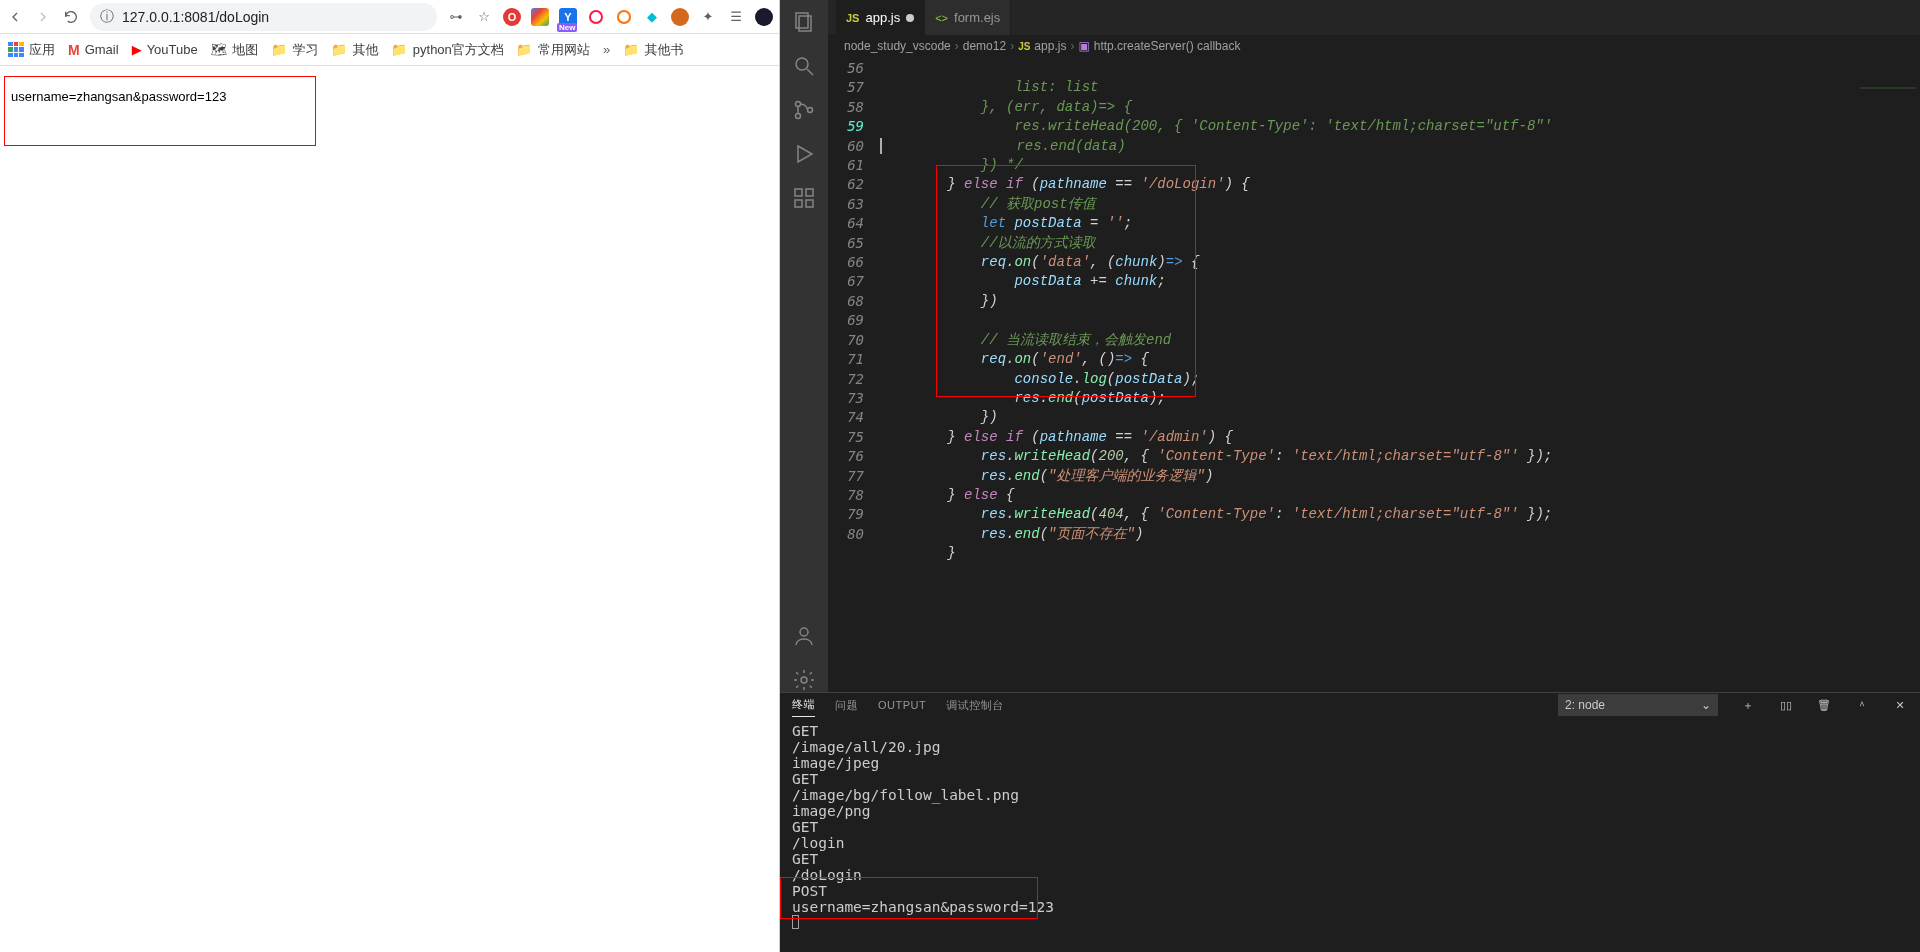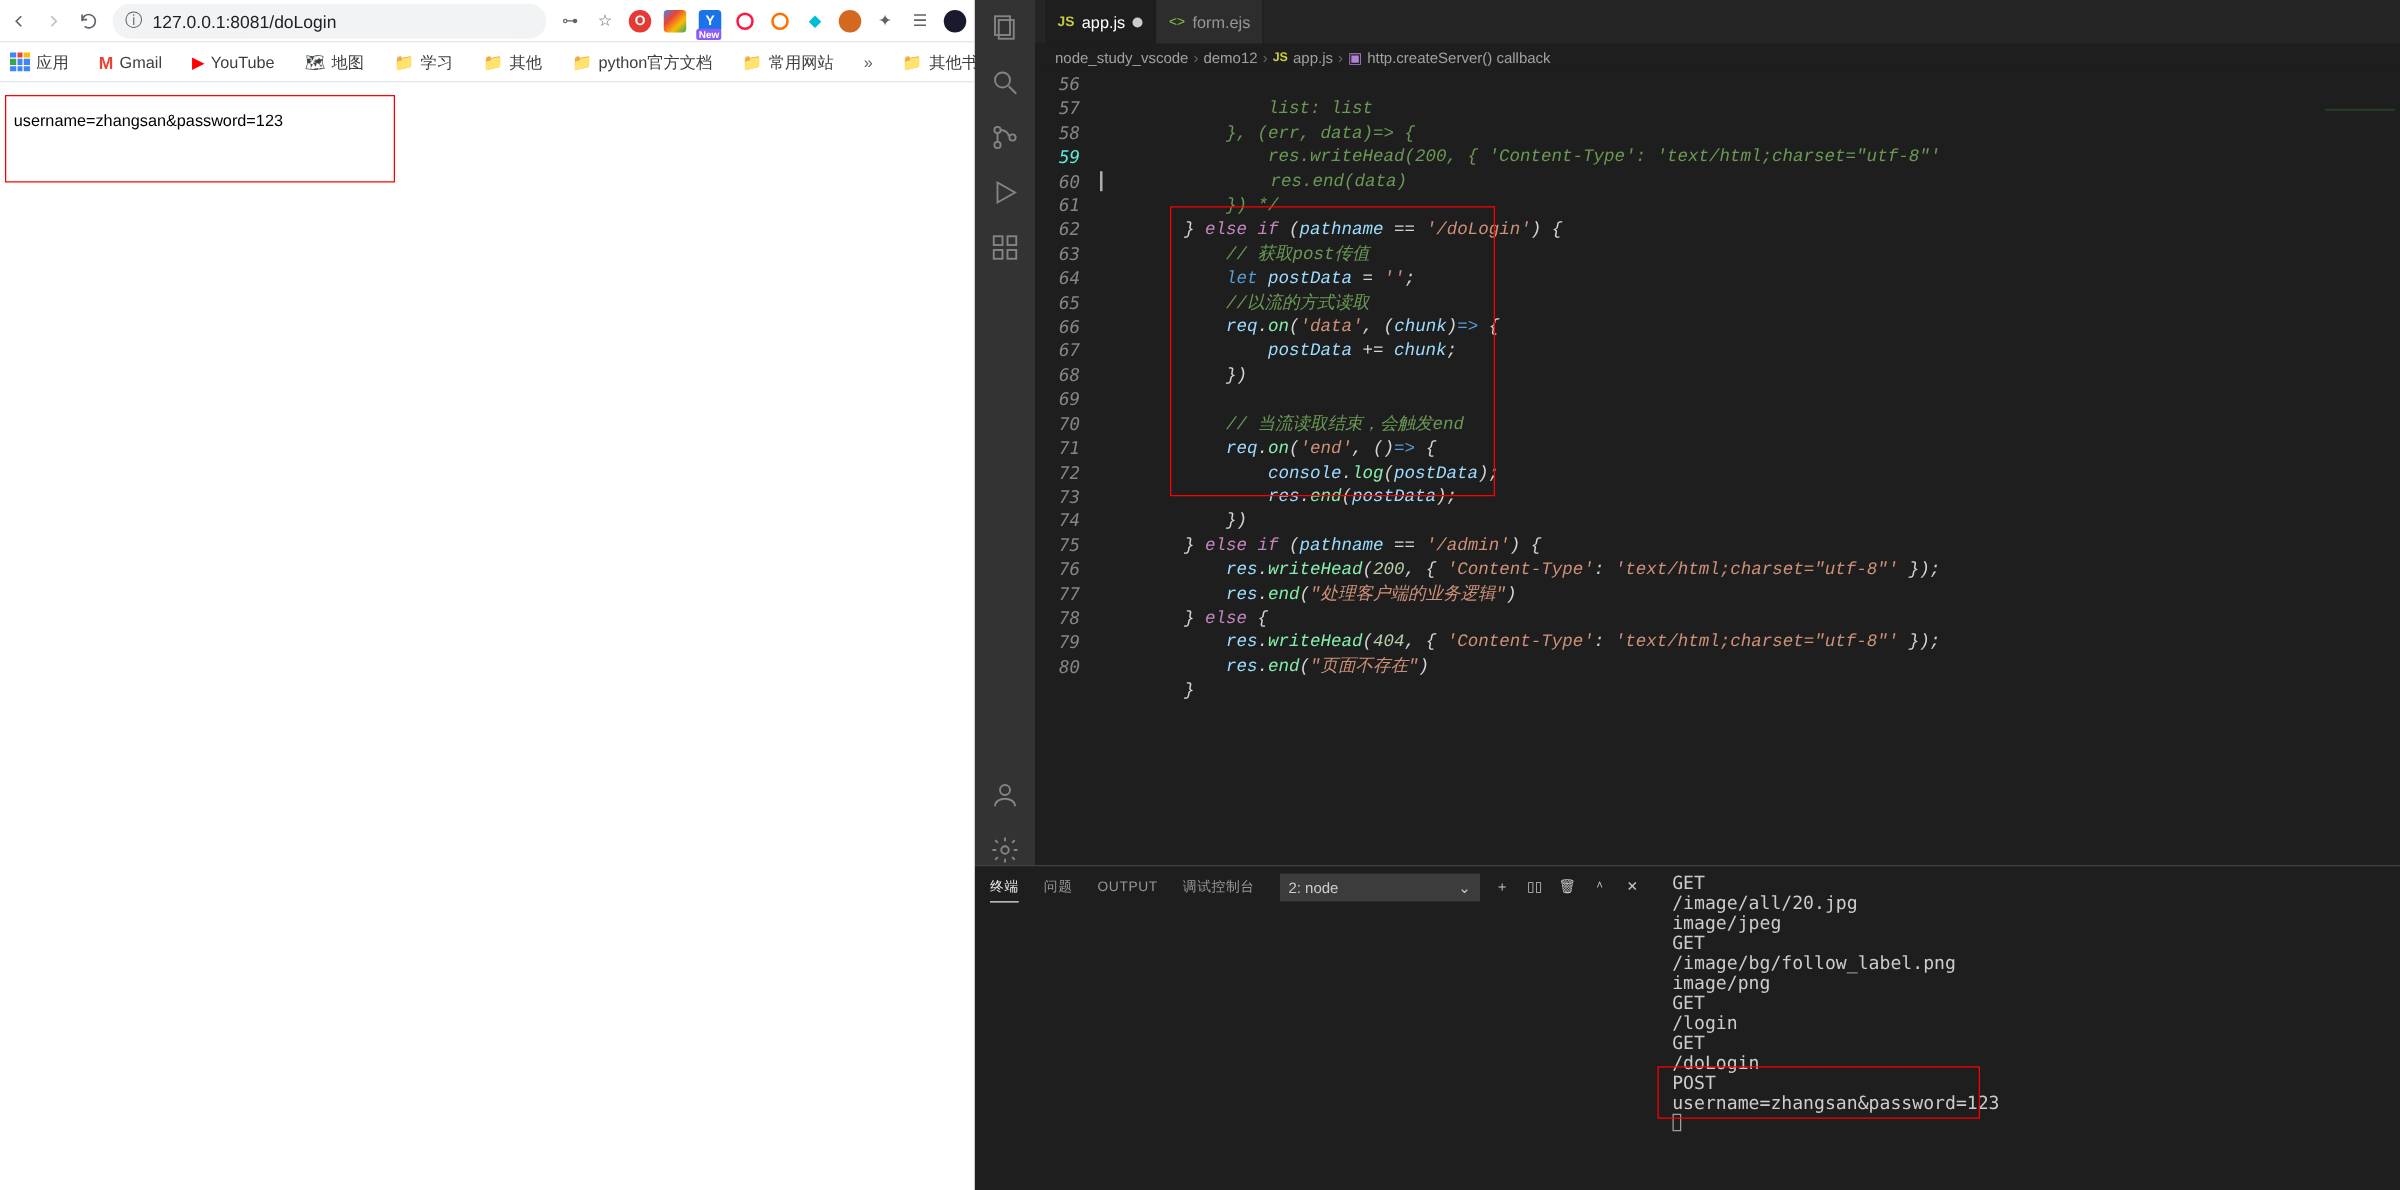--- a/index.html
+++ b/index.html
@@ -17,21 +17,21 @@
 .ext-red { background:#e53935; border-radius:50%; display:flex; align-items:center; justify-content:center; color:#fff; font-weight:bold; font-size:11px; }
 .ext-yel { background:linear-gradient(135deg,#4285f4,#ea4335,#fbbc05,#34a853); }
 .ext-blue { background:#1a73e8; display:flex; align-items:center; justify-content:center; color:#fff; font-weight:bold; font-size:11px; }
 .ext-new { position:relative; }
 .ext-new-badge { position:absolute; bottom:-6px; left:-2px; font-size:8px; background:#8b5cf6; color:#fff; padding:0 2px; border-radius:2px; }
 .ext-orange-ring { width:14px; height:14px; border:2px solid #ff1744; border-radius:50%; }
 .ext-hex { color:#00bcd4; }
 .ext-cookie { background:#d2691e; border-radius:50%; }
 .ext-avatar { background:#1a1a2e; border-radius:50%; }
 
-.bookmarks { height:32px; background:#fff; display:flex; align-items:center; padding:0 8px; gap:24px; font-size:13px; border-bottom:1px solid #e0e0e0; }
+.bookmarks { height:32px; background:#fff; display:flex; align-items:center; padding:0 8px; gap:13px; font-size:13px; border-bottom:1px solid #e0e0e0; }
 .bm { display:flex; align-items:center; gap:5px; color:#3c4043; cursor:pointer; white-space:nowrap; }
 .bm-icon-apps { width:16px; height:16px; display:grid; grid-template-columns:1fr 1fr 1fr; grid-template-rows:1fr 1fr 1fr; gap:1px; }
 .bm-icon-apps span { background:#4285f4; }
 .bm-icon-apps span:nth-child(2){background:#ea4335;}
 .bm-icon-apps span:nth-child(3){background:#fbbc05;}
 .bm-icon-apps span:nth-child(4){background:#34a853;}
 .bm-gmail { color:#ea4335; font-weight:bold; font-size:14px; }
 .bm-yt { color:#ff0000; }
 .bm-folder { color:#ffca28; }
 .bm-more { color:#5f6368; }
@@ -73,25 +73,25 @@
 .kb { color:#569cd6; } 
 .fn { color:#86efac; } 
 .s { color:#ce9178; } 
 .n { color:#b5cea8; } 
 .c { color:#6a9955; } 
 .p { color:#d4d4d4; } 
 .v { color:#9cdcfe; } 
 .op { color:#d4d4d4; }
 
 
-.panel { height:260px; background:#1e1e1e; border-top:1px solid #414141; display:flex; }
+.panel { height:260px; background:#1e1e1e; border-top:1px solid #414141; display:flex; flex-direction:column; }
 .panel-tabs { height:33px; display:flex; align-items:center; padding:0 12px; gap:20px; font-size:11px; }
 .ptab { color:#969696; text-transform:uppercase; cursor:pointer; padding:4px 0; letter-spacing:0.5px; }
 .ptab.active { color:#e7e7e7; border-bottom:1px solid #e7e7e7; }
-.panel-tabs .right { margin-left:auto; display:flex; align-items:center; gap:10px; }
+.panel-tabs .right { margin-left:auto; display:flex; align-items:center; gap:22px; }
 .term-select { width:160px; height:22px; background:#3c3c3c; border:1px solid #3c3c3c; color:#cccccc; font-size:12px; display:flex; align-items:center; padding:0 6px; justify-content:space-between; }
 .picon { color:#c5c5c5; cursor:pointer; width:16px; text-align:center; }
 .terminal { flex:1; padding:6px 12px; font-family:"NSimSun",Consolas,monospace; font-size:14.5px; line-height:16px; color:#cccccc; white-space:pre; position:relative; }
 .hl2 { position:absolute; border:1px solid #ff0000; left:0px; top:160px; width:258px; height:42px; }
 .term-cursor { display:inline-block; width:7px; height:14px; border:1px solid #a0a0a0; }
 
 svg { overflow:visible; }
 </style>
 </head>
 <body>

